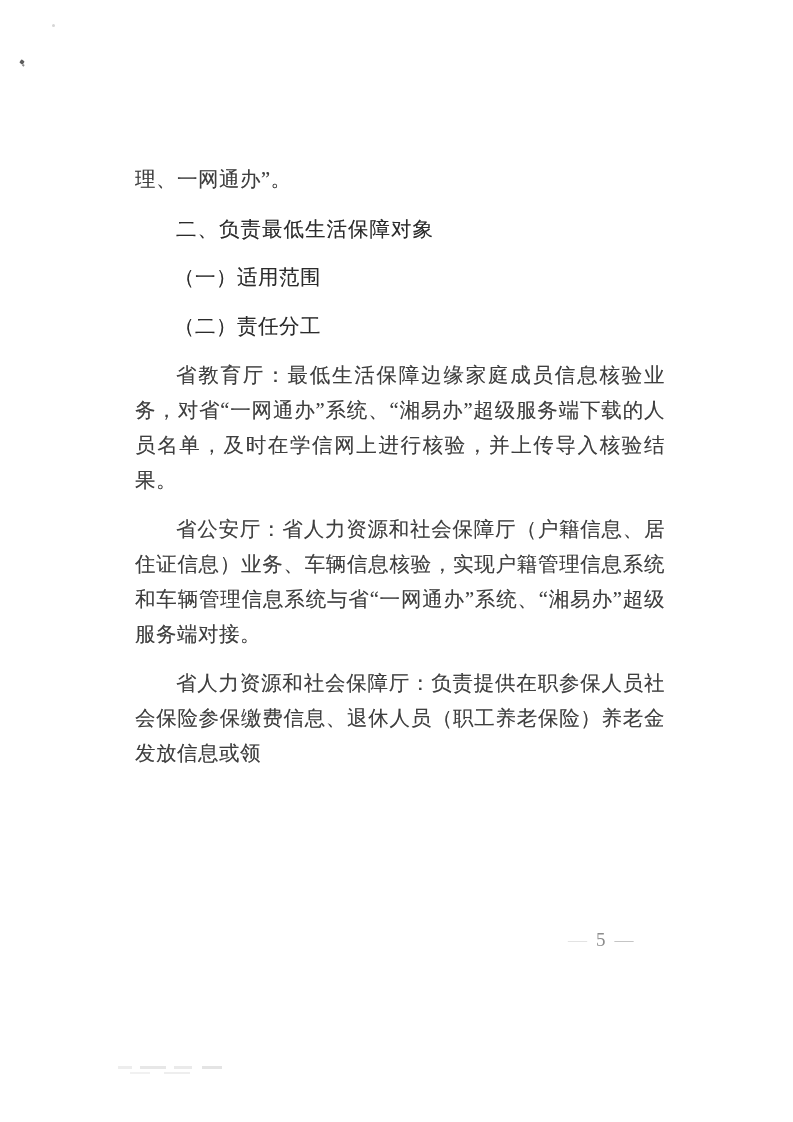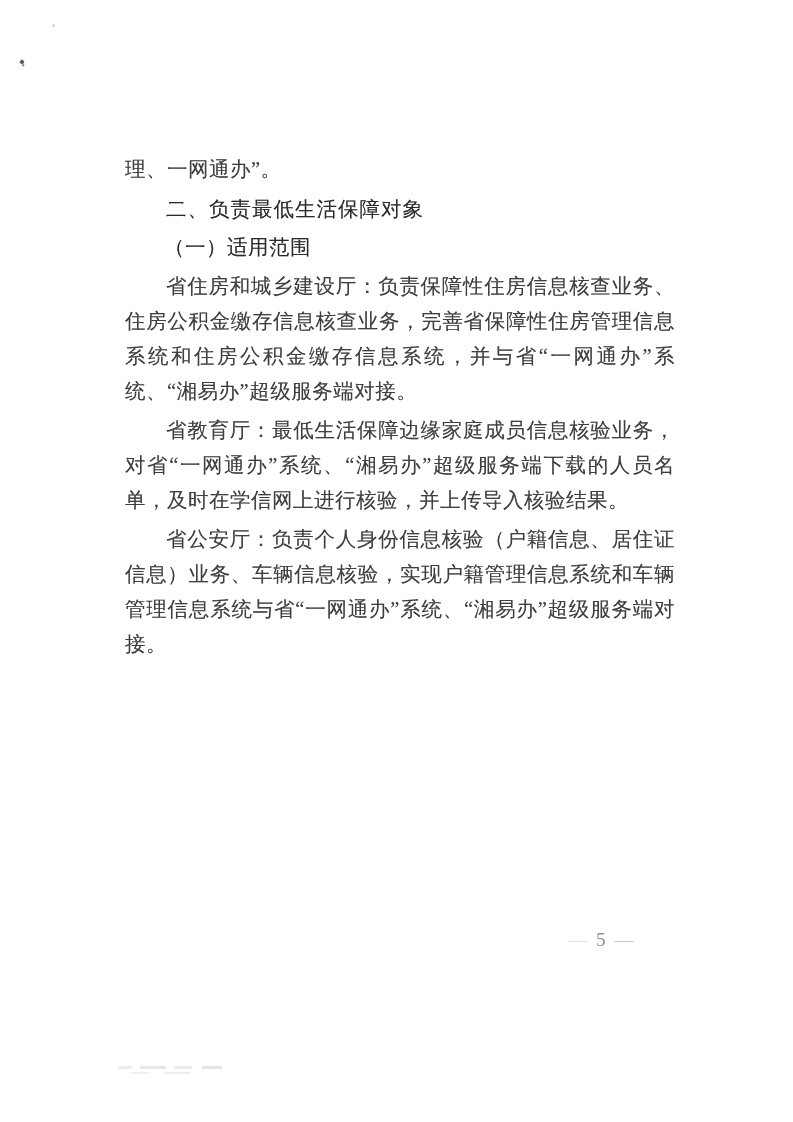--- a/index.html
+++ b/index.html
@@ -26,21 +26,21 @@
     font-size: 20.5px;
     line-height: 35px;
     color: var(--text);
     text-align: justify;
     letter-spacing: 0.5px;
     text-shadow: 0 0 0.6px rgba(70,70,70,0.45);
   }
   .page-content p,
   .page-content h2,
   .page-content h3 {
-    margin: 4px;
+    margin: 14px;
     padding: 0;
     font-size: inherit;
     line-height: inherit;
     font-weight: normal;
   }
   .continuation-line { text-indent: 0; }
   .section-heading {
     text-indent: 2em;
     font-weight: bold;
     color: var(--heading);
@@ -107,28 +107,29 @@
 <div class="page">
 
   <div class="page-content">
     <p class="continuation-line">理、一网通办”。</p>
 
     <h2 class="section-heading">二、负责最低生活保障对象</h2>
 
     <h3 class="sub-heading">（一）适用范围</h3>
 
 
+    <h3 class="sub-heading">（二）责任分工</h3>
 
-    <p class="para">省住房和城乡建设厅：负责保障性住房信息核查业务、住房公积金缴存信息核查业务，完善省保障性住房管理信息系统和住房公积金缴存信息系统，并与省“一网通办”系统、“湘易办”超级服务端对接。</p>
 
     <p class="para">省教育厅：最低生活保障边缘家庭成员信息核验业务，对省“一网通办”系统、“湘易办”超级服务端下载的人员名单，及时在学信网上进行核验，并上传导入核验结果。</p>
 
-    <p class="para">省公安厅：负责个人身份信息核验（户籍信息、居住证信息）业务、车辆信息核验，实现户籍管理信息系统和车辆管理信息系统与省“一网通办”系统、“湘易办”超级服务端对接。</p>
+    <p class="para">省公安厅：省人力资源和社会保障厅（户籍信息、居住证信息）业务、车辆信息核验，实现户籍管理信息系统和车辆管理信息系统与省“一网通办”系统、“湘易办”超级服务端对接。</p>
 
 
+    <p class="para">省人力资源和社会保障厅：负责提供在职参保人员社会保险参保缴费信息、退休人员（职工养老保险）养老金发放信息或领</p>
   </div>
 
   <div class="page-number">
     <span class="dash dash-left">—</span>
     <span class="num">5</span>
     <span class="dash dash-right">—</span>
   </div>
 
   <div class="speck-1"></div>
   <div class="speck-2"></div>

